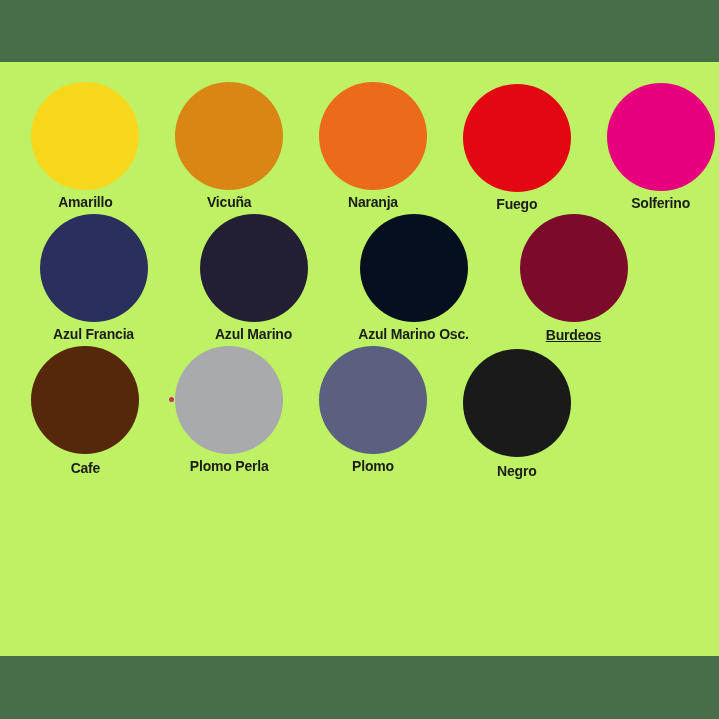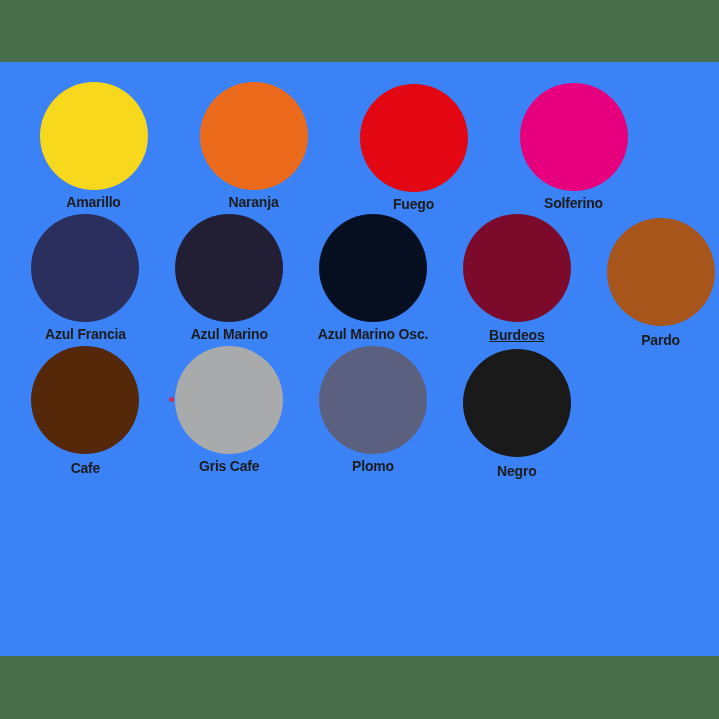--- a/index.html
+++ b/index.html
@@ -40,21 +40,21 @@
     height: 63px;
   }
 
   
   .plate {
     position: absolute;
     left: 0;
     top: 62px;
     width: 719px;
     height: 594px;
-    background: #3b82f6;
+    background: #bef264;
   }
 
   .swatch-grid {
     position: absolute;
     left: 0;
     top: 0;
     width: 719px;
     padding-top: 20px;
     box-sizing: border-box;
   }
@@ -131,20 +131,24 @@
 
   <div class="plate">
 
     <div class="swatch-grid">
 
       <div class="swatch-row row-1">
         <div class="swatch-cell cell-1">
           <div class="swatch-dot" style="background-color: rgb(248, 216, 28);"></div>
           <div class="swatch-label">Amarillo</div>
         </div>
+        <div class="swatch-cell cell-2">
+          <div class="swatch-dot" style="background-color: rgb(217, 134, 20);"></div>
+          <div class="swatch-label">Vicuña</div>
+        </div>
         <div class="swatch-cell cell-3">
           <div class="swatch-dot" style="background-color: rgb(236, 106, 28);"></div>
           <div class="swatch-label">Naranja</div>
         </div>
         <div class="swatch-cell cell-4">
           <div class="swatch-dot" style="background-color: rgb(227, 6, 19);"></div>
           <div class="swatch-label">Fuego</div>
         </div>
         <div class="swatch-cell cell-5">
           <div class="swatch-dot" style="background-color: rgb(230, 0, 126);"></div>
@@ -163,34 +167,30 @@
           <div class="swatch-label">Azul Marino</div>
         </div>
         <div class="swatch-cell cell-3">
           <div class="swatch-dot" style="background-color: rgb(6, 15, 31);"></div>
           <div class="swatch-label">Azul Marino Osc.</div>
         </div>
         <div class="swatch-cell cell-4">
           <div class="swatch-dot" style="background-color: rgb(124, 11, 43);"></div>
           <div class="swatch-label">Burdeos</div>
         </div>
-        <div class="swatch-cell cell-5">
-          <div class="swatch-dot" style="background-color: rgb(167, 85, 27);"></div>
-          <div class="swatch-label">Pardo</div>
-        </div>
       </div>
 
       <div class="swatch-row row-4">
         <div class="swatch-cell cell-1">
           <div class="swatch-dot" style="background-color: rgb(85, 40, 10);"></div>
           <div class="swatch-label">Cafe</div>
         </div>
         <div class="swatch-cell cell-2">
           <div class="swatch-dot" style="background-color: rgb(168, 170, 172);"></div>
-          <div class="swatch-label">Gris Cafe</div>
+          <div class="swatch-label">Plomo Perla</div>
         </div>
         <div class="swatch-cell cell-3">
           <div class="swatch-dot" style="background-color: rgb(92, 96, 128);"></div>
           <div class="swatch-label">Plomo</div>
         </div>
         <div class="swatch-cell cell-4">
           <div class="swatch-dot" style="background-color: rgb(26, 26, 26);"></div>
           <div class="swatch-label">Negro</div>
         </div>
         <div class="swatch-cell cell-5"></div>

